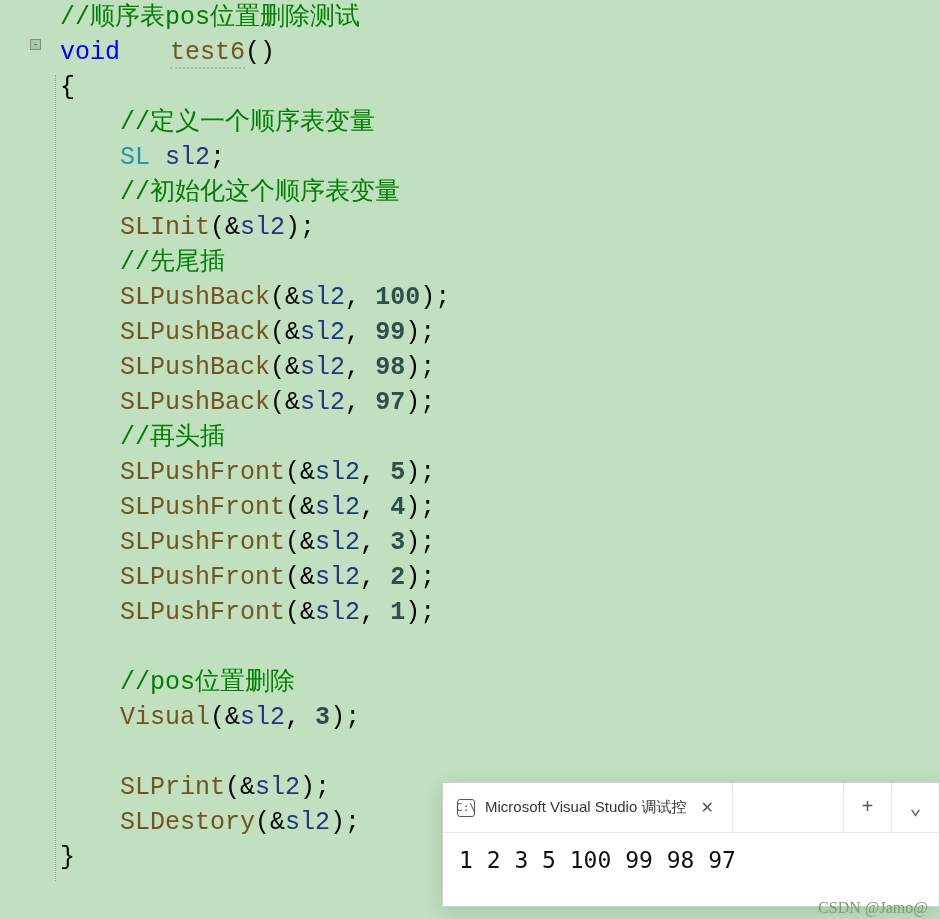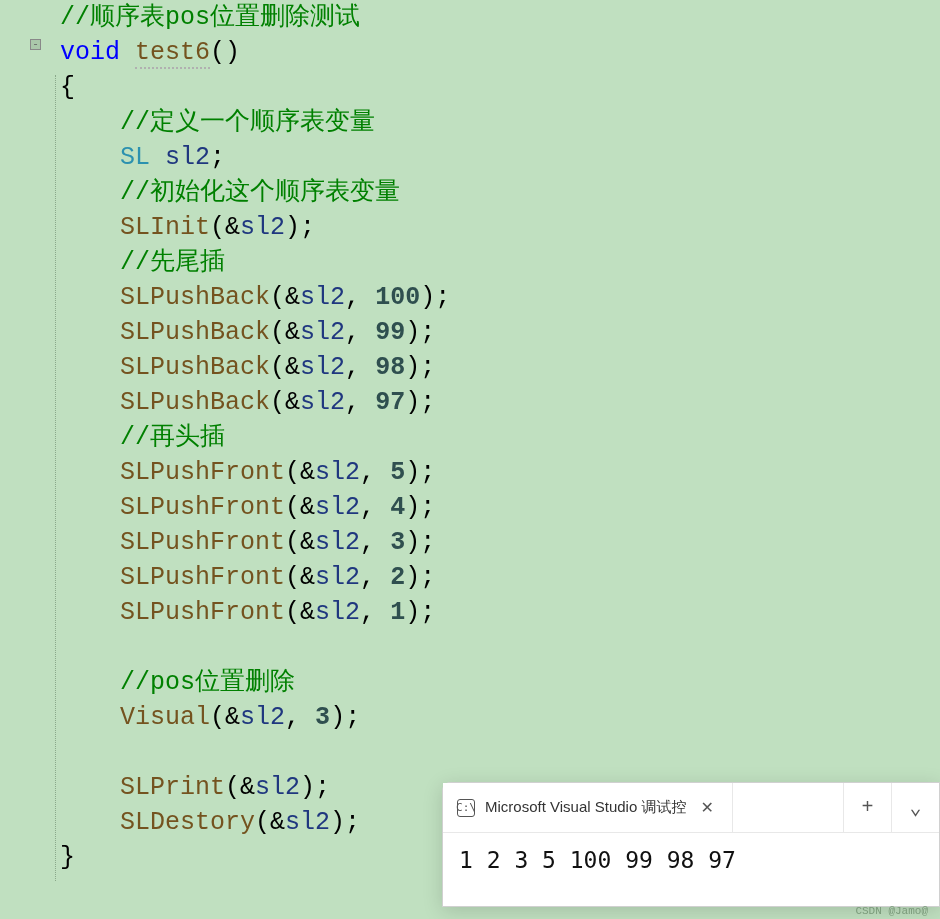--- a/index.html
+++ b/index.html
@@ -39,21 +39,21 @@
       padding-left: 60px;
     }
     .comment { color: #008000; }
     .keyword { color: #0000ff; }
     .type { color: #2b91af; }
     .func { color: #74531f; }
     .var { color: #1f377f; }
     .num { color: #2f4f4f; font-weight: bold; }
     .op { color: #000; }
     .punc { color: #000; }
-    .funcname { color: #74531f; border-bottom: 2px dotted #b0b0b0; }
+    .funcname { color: #74531f; border-bottom: 2px dotted #b0b0b0; margin-left: 35px; }
     
     .debug-window {
       position: absolute;
       right: 0;
       bottom: 12px;
       width: 498px;
       height: 125px;
       background: #fff;
       border: 1px solid #d0d0d0;
       border-radius: 8px 0 0 0;
@@ -117,22 +117,22 @@
       padding: 14px 16px;
       font-family: Consolas, monospace;
       font-size: 23px;
       color: #111;
       white-space: pre;
     }
     .watermark {
       position: absolute;
       right: 12px;
       bottom: 2px;
-      font-size: 11px;
-      font-family: Liberation Mono, monospace;
+      font-size: 16px;
+      font-family: Liberation Serif, serif;
       color: #7a9a7a;
     }
     .vline {
       position: absolute;
       left: 55px;
       top: 75px;
       bottom: 38px;
       border-left: 1px dotted #8aa88a;
     }
   </style>

